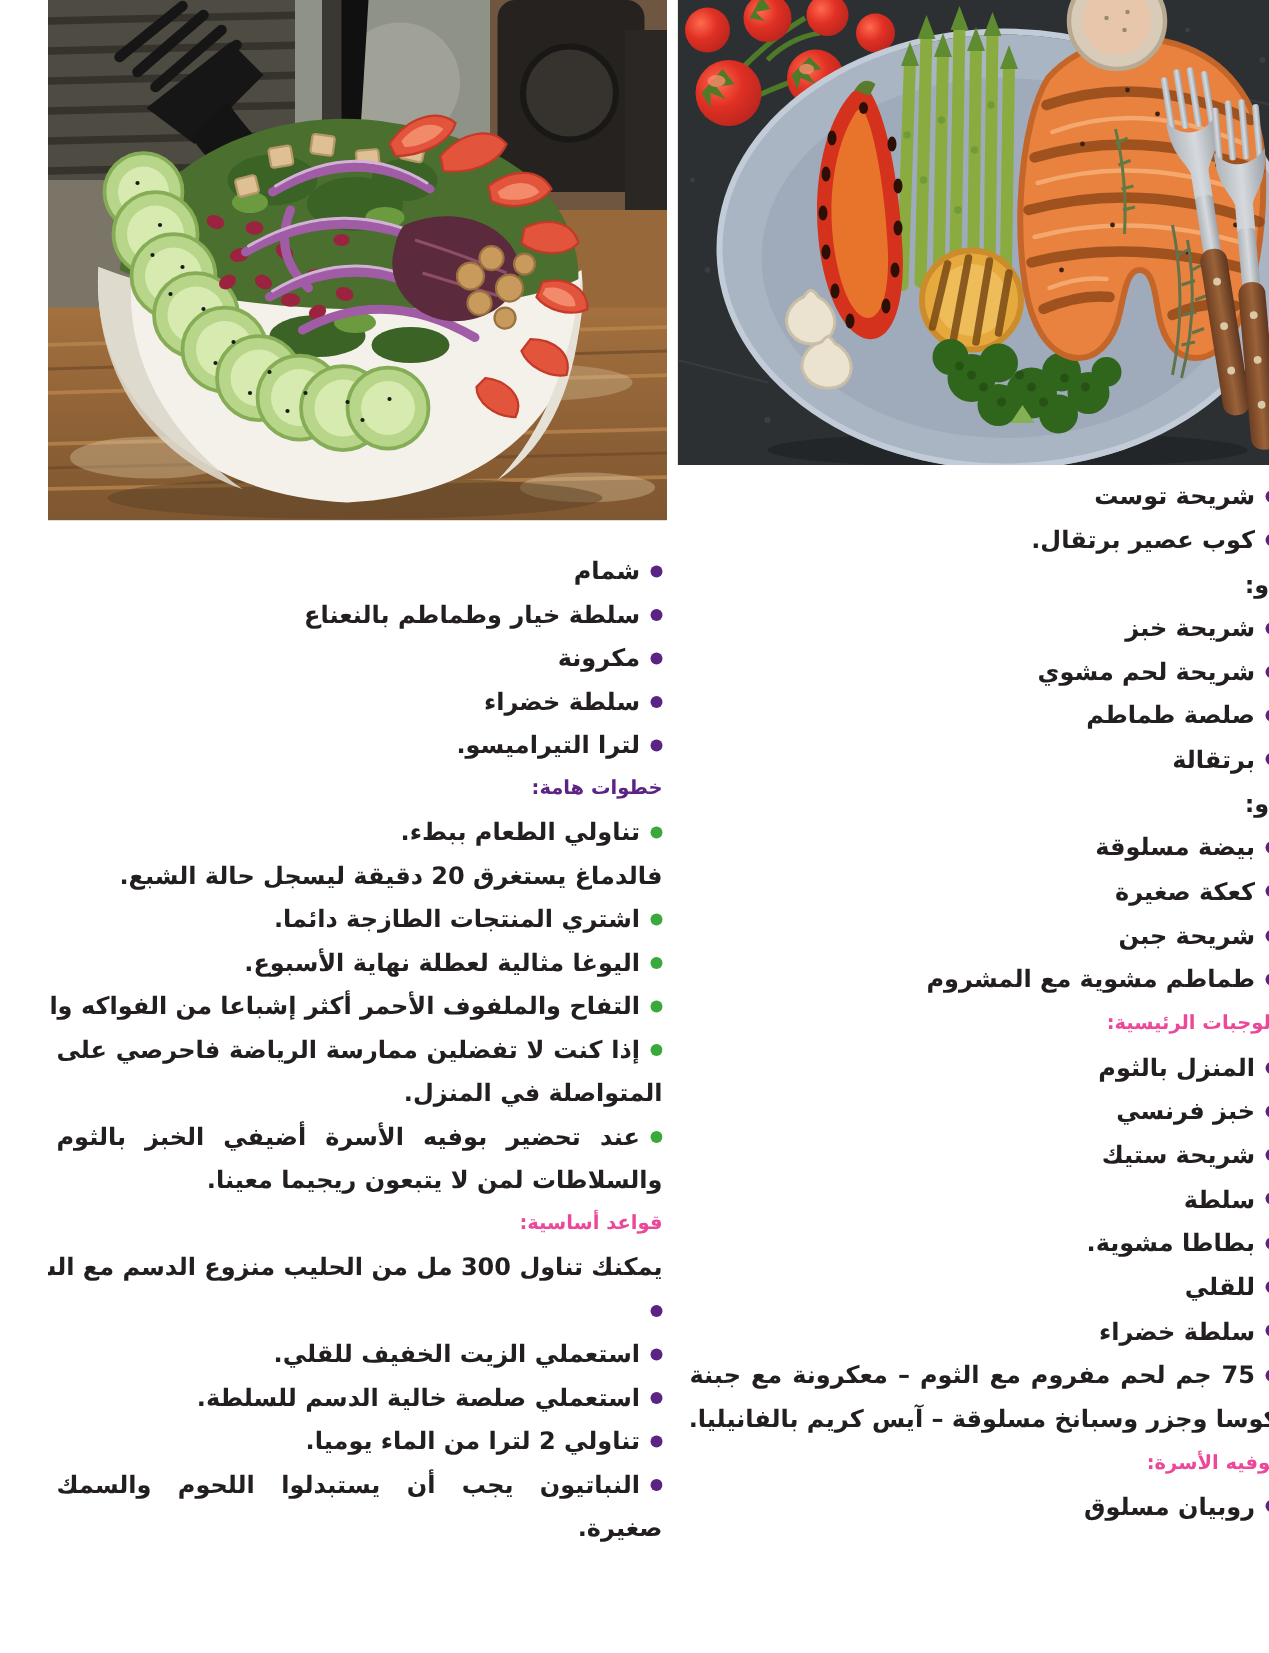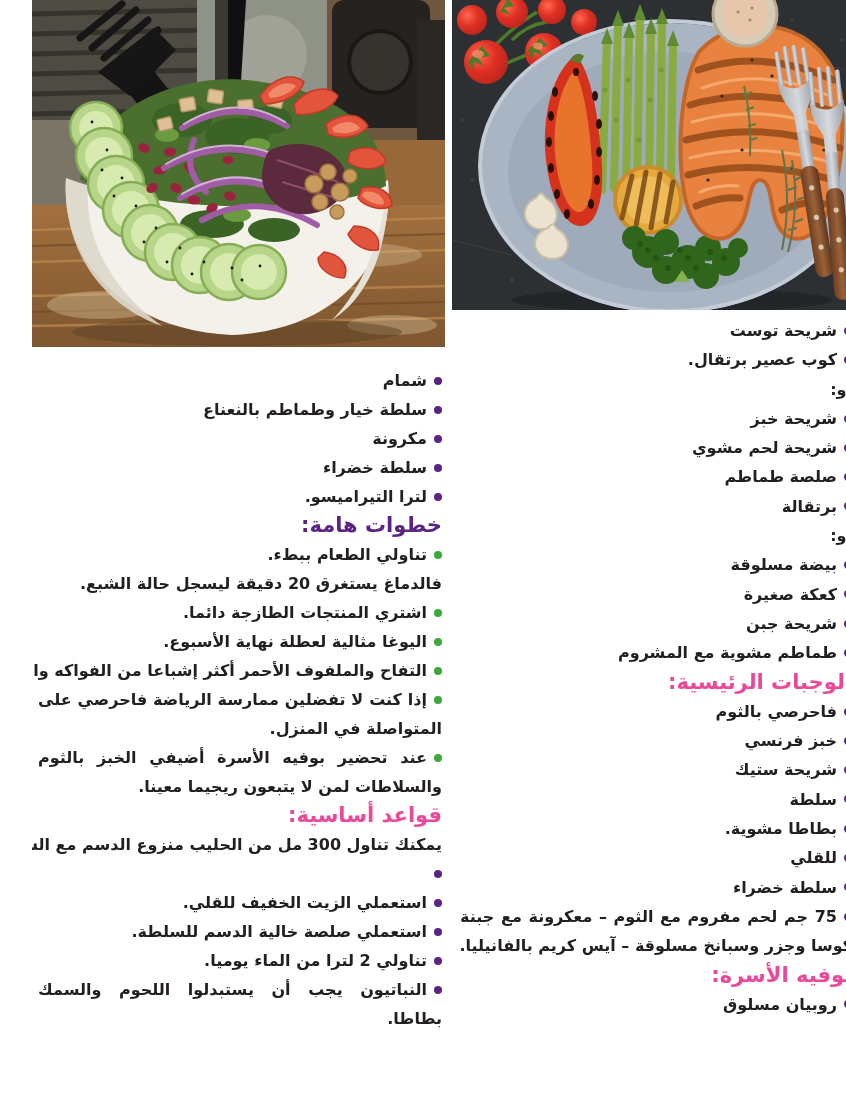--- a/index.html
+++ b/index.html
@@ -21,21 +21,21 @@
     font-size:16px;font-weight:600;color:#231f20;text-align:right;
     white-space:nowrap;
   }
   .line.has-bullet{padding-right:15px;}
   .bullet{
     position:absolute;right:0;top:calc(var(--pitch)/2 - 4px);
     width:8px;height:8px;border-radius:50%;
   }
   .bg-purple{background:#5b2383;}
   .bg-green{background:#3aa93c;}
-  .line.heading{font-weight:700;font-size:21px;}
+  .line.heading{font-weight:700;font-size:13px;}
   .c-purple{color:#5b2383;}
   .c-green{color:#ec4899;}
   .line.justify{white-space:normal;text-align:justify;text-align-last:justify;overflow:hidden;}
 </style>
 </head>
 <body>
 
 <div class="page">
 
   <div class="photo" id="photo-left">
@@ -483,21 +483,21 @@
       <div class="line has-bullet"><span class="bullet bg-purple"></span><span>شريحة خبز</span></div>
       <div class="line has-bullet"><span class="bullet bg-purple"></span><span>شريحة لحم مشوي</span></div>
       <div class="line has-bullet"><span class="bullet bg-purple"></span><span>صلصة طماطم</span></div>
       <div class="line has-bullet"><span class="bullet bg-purple"></span><span>برتقالة</span></div>
       <div class="line"><span>أو:</span></div>
       <div class="line has-bullet"><span class="bullet bg-purple"></span><span>بيضة مسلوقة</span></div>
       <div class="line has-bullet"><span class="bullet bg-purple"></span><span>كعكة صغيرة</span></div>
       <div class="line has-bullet"><span class="bullet bg-purple"></span><span>شريحة جبن</span></div>
       <div class="line has-bullet"><span class="bullet bg-purple"></span><span>طماطم مشوية مع المشروم</span></div>
       <div class="line heading c-green"><span>الوجبات الرئيسية:</span></div>
-      <div class="line has-bullet"><span class="bullet bg-purple"></span><span>فاحرصي بالثوم</span></div>
+      <div class="line has-bullet"><span class="bullet bg-purple"></span><span>المنزل بالثوم</span></div>
       <div class="line has-bullet"><span class="bullet bg-purple"></span><span>خبز فرنسي</span></div>
       <div class="line has-bullet"><span class="bullet bg-purple"></span><span>شريحة ستيك</span></div>
       <div class="line has-bullet"><span class="bullet bg-purple"></span><span>سلطة</span></div>
       <div class="line has-bullet"><span class="bullet bg-purple"></span><span>بطاطا مشوية.</span></div>
       <div class="line has-bullet"><span class="bullet bg-purple"></span><span>للقلي</span></div>
       <div class="line has-bullet"><span class="bullet bg-purple"></span><span>سلطة خضراء</span></div>
       <div class="line has-bullet justify"><span class="bullet bg-purple"></span><span>75 جم لحم مفروم مع الثوم – معكرونة مع جبنة بارميسان –</span></div>
       <div class="line"><span>كوسا وجزر وسبانخ مسلوقة – آيس كريم بالفانيليا.</span></div>
       <div class="line heading c-green"><span>بوفيه الأسرة:</span></div>
       <div class="line has-bullet"><span class="bullet bg-purple"></span><span>روبيان مسلوق</span></div>
@@ -518,16 +518,16 @@
       <div class="line"><span>المتواصلة في المنزل.</span></div>
       <div class="line has-bullet justify"><span class="bullet bg-green"></span><span>عند تحضير بوفيه الأسرة أضيفي الخبز بالثوم والبطاطس والأرز</span></div>
       <div class="line"><span>والسلاطات لمن لا يتبعون ريجيما معينا.</span></div>
       <div class="line heading c-green"><span>قواعد أساسية:</span></div>
       <div class="line"><span>يمكنك تناول 300 مل من الحليب منزوع الدسم مع الشاي والقهوة</span></div>
       <div class="line has-bullet"><span class="bullet bg-purple"></span></div>
       <div class="line has-bullet"><span class="bullet bg-purple"></span><span>استعملي الزيت الخفيف للقلي.</span></div>
       <div class="line has-bullet"><span class="bullet bg-purple"></span><span>استعملي صلصة خالية الدسم للسلطة.</span></div>
       <div class="line has-bullet"><span class="bullet bg-purple"></span><span>تناولي 2 لترا من الماء يوميا.</span></div>
       <div class="line has-bullet justify"><span class="bullet bg-purple"></span><span>النباتيون يجب أن يستبدلوا اللحوم والسمك بمنتجات قليلة</span></div>
-      <div class="line"><span>بطاطا.</span></div>
+      <div class="line"><span>صغيرة.</span></div>
     </div>
 
 </div>
 
 </body></html>

